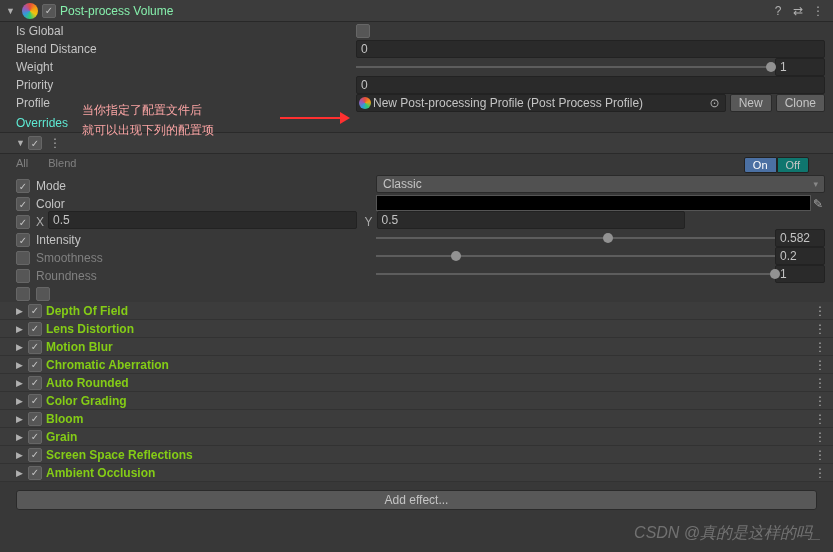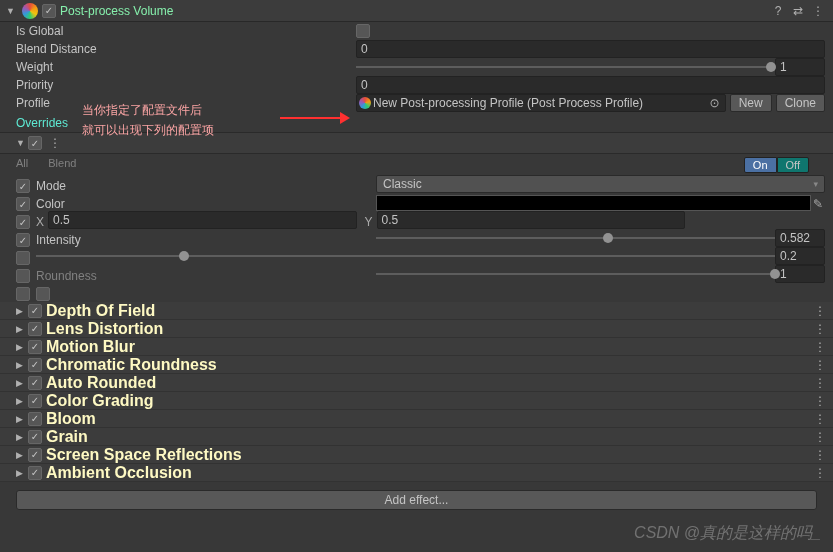--- a/index.html
+++ b/index.html
@@ -34,21 +34,21 @@
 .dropdown { flex: 1; background: #515151; border: 1px solid #2a2a2a; border-radius: 2px; padding: 1px 6px; display: flex; align-items: center; height: 18px; }
 .dropdown::after { content: "▾"; margin-left: auto; color: #888; font-size: 9px; }
 .colorfield { flex: 1; height: 16px; background: #000; border: 1px solid #555; position: relative; }
 .colorfield::after { content: ""; position: absolute; right: -16px; top: 0; width: 14px; height: 16px; }
 .eyedrop { width: 14px; color: #aaa; font-size: 12px; text-align: center; }
 .objfield { flex: 1; display: flex; align-items: center; background: #2a2a2a; border: 1px solid #222; border-radius: 2px; height: 18px; padding: 0 2px; }
 .objfield .ring { width: 12px; height: 12px; border-radius: 50%; background: conic-gradient(#e74c3c,#f39c12,#2ecc71,#3498db,#9b59b6,#e74c3c); margin-right: 2px; }
 .circle-btn { width: 16px; text-align: center; color: #aaa; cursor: pointer; }
 .btn { background: #585858; border: 1px solid #2a2a2a; border-radius: 2px; padding: 1px 8px; color: #c4c4c4; cursor: pointer; text-align: center; height: 18px; }
 .effect-row { display: flex; align-items: center; height: 18px; background: #3c3c3c; border-bottom: 1px solid #323232; padding: 0 4px 0 16px; }
-.effect-row .name { color: #fef9c3; font-weight: bold; flex: 1; font-size: 16px; }
+.effect-row .name { color: #84cc16; font-weight: bold; flex: 1; font-size: 12px; }
 .add-effect { margin: 8px 16px; height: 20px; background: #585858; border: 1px solid #2a2a2a; border-radius: 3px; display: flex; align-items: center; justify-content: center; cursor: pointer; }
 .watermark { position: absolute; bottom: 8px; right: 12px; color: rgba(220,220,220,0.35); font-size: 16px; font-style: italic; pointer-events: none; }
 .vign-row { display: flex; align-items: flex-end; height: 18px; padding: 1px 8px 1px 16px; }
 .vign-row .chk { margin-right: 6px; }
 .vign-row .lbl { width: 340px; }
 .small-num { width: 50px; background: #2a2a2a; border: 1px solid #222; border-radius: 2px; padding: 1px 4px; color: #c4c4c4; height: 18px; text-align: left; }
 .overrides-lbl { padding: 4px 16px 2px; color: #5eead4; }
 </style>
 </head>
 <body>
@@ -163,20 +163,21 @@
   <div class="slider">
       <div class="track">
         <div class="thumb" style="left:58.2%"></div>
       </div>
     </div>
   <div class="small-num">0.582</div>
 </div>
 
 <div class="vign-row">
   <div class="chk"></div>
+  <div class="lbl dim label" style="width:340px">Smoothness</div>
   <div class="slider">
       <div class="track">
         <div class="thumb" style="left:20%"></div>
       </div>
     </div>
   <div class="small-num">0.2</div>
 </div>
 
 <div class="vign-row">
   <div class="chk"></div>
@@ -209,21 +210,21 @@
     </div>
     <div class="effect-row">
       <span class="foldout">▶</span>
       <div class="chk on"></div>
       <span class="name">Motion Blur</span>
       <div class="hdr-icon">⋮</div>
     </div>
     <div class="effect-row">
       <span class="foldout">▶</span>
       <div class="chk on"></div>
-      <span class="name">Chromatic Roundness</span>
+      <span class="name">Chromatic Aberration</span>
       <div class="hdr-icon">⋮</div>
     </div>
     <div class="effect-row">
       <span class="foldout">▶</span>
       <div class="chk on"></div>
       <span class="name">Auto Rounded</span>
       <div class="hdr-icon">⋮</div>
     </div>
     <div class="effect-row">
       <span class="foldout">▶</span>

